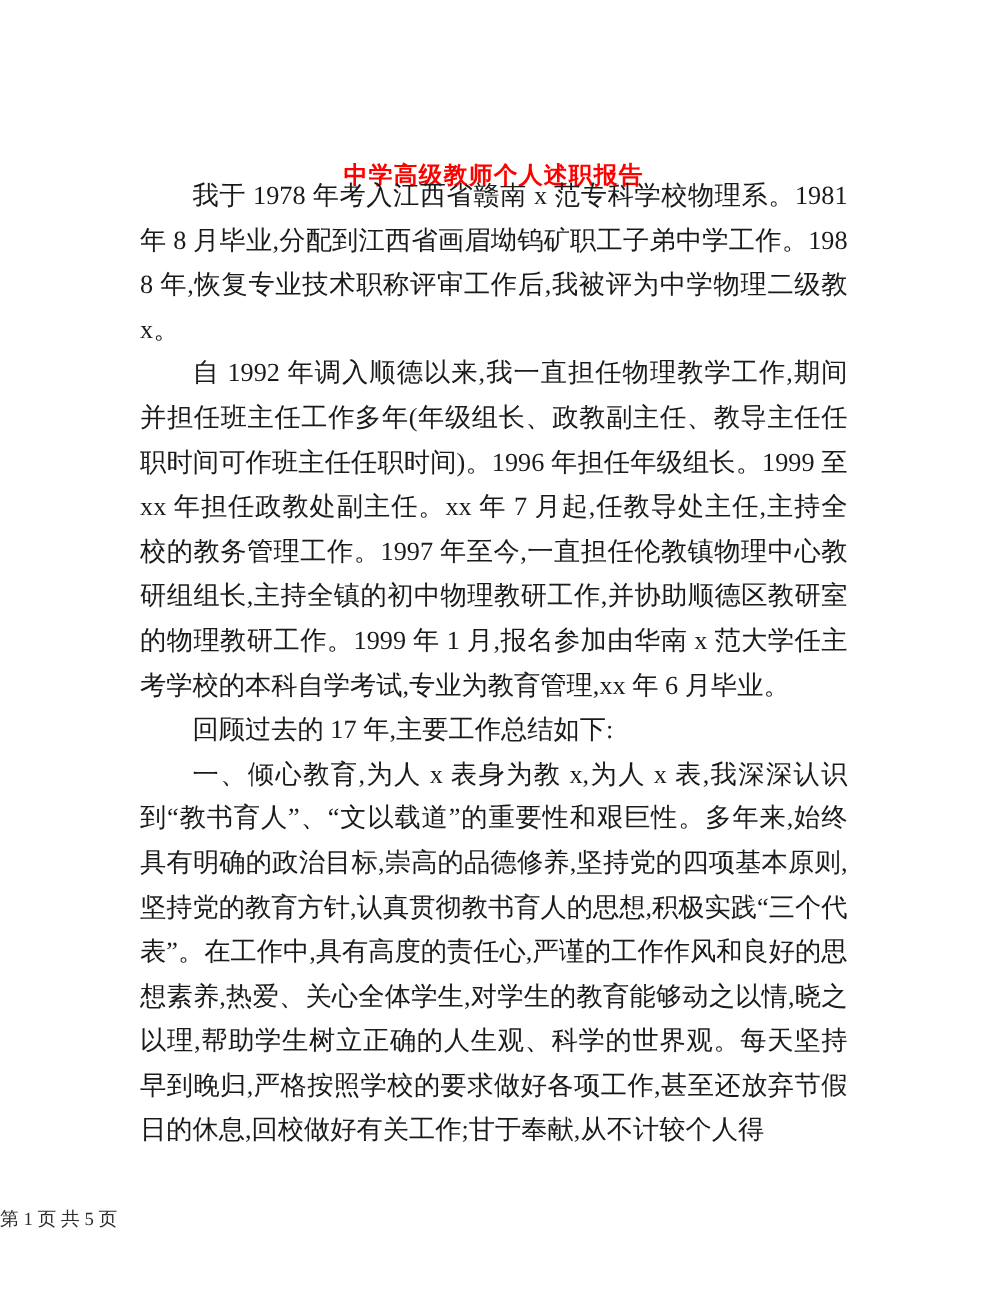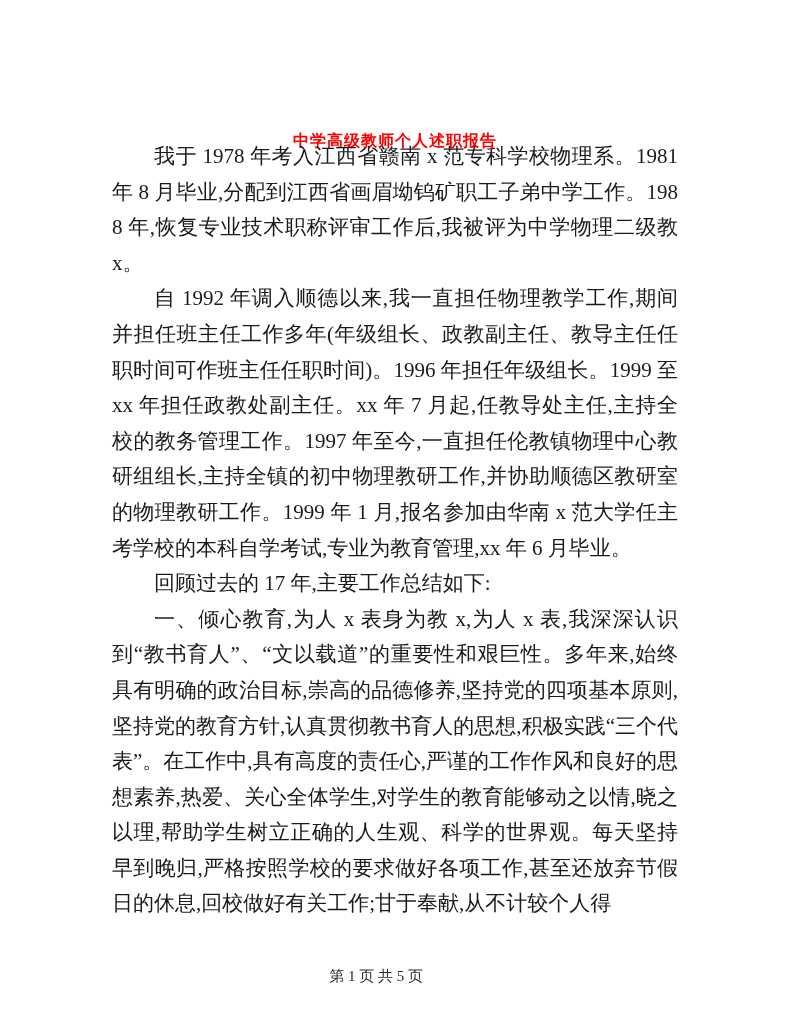--- a/index.html
+++ b/index.html
@@ -14,21 +14,21 @@
     background: #ffffff;
     overflow: hidden;
     font-family: "Liberation Serif", "DejaVu Serif", serif;
   }
   .doc-title {
     position: absolute;
     top: 90px;
     left: 112px;
     width: 566px;
     text-align: center;
-    font-size: 16px;
+    font-size: 19px;
     font-weight: bold;
     line-height: 30px;
     letter-spacing: 1px;
     margin-top: 36px;
   }
   .doc-body {
     position: absolute;
     top: 139px;
     left: 112px;
     width: 566px;
@@ -41,21 +41,21 @@
     color: #1a1a1a;
     text-align: justify;
     text-indent: 2em;
     word-break: break-all;
   }
   .doc-footer {
     position: absolute;
     top: 965px;
     left: 0;
     width: 752px;
-    text-align: center;
+    text-align: left;
     font-size: 15px;
     line-height: 22px;
     color: #2b2b2b;
   }
 </style>
 </head>
 <body>
 
 <div class="page">
 

